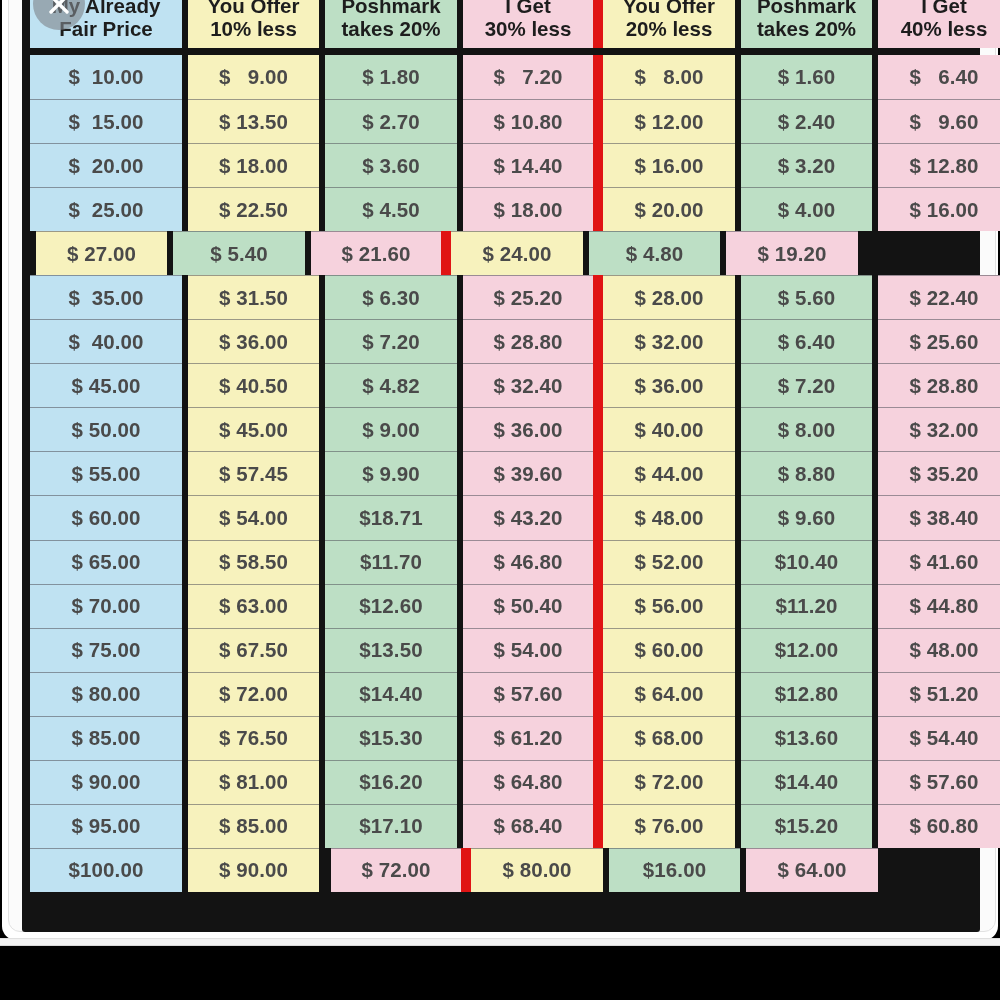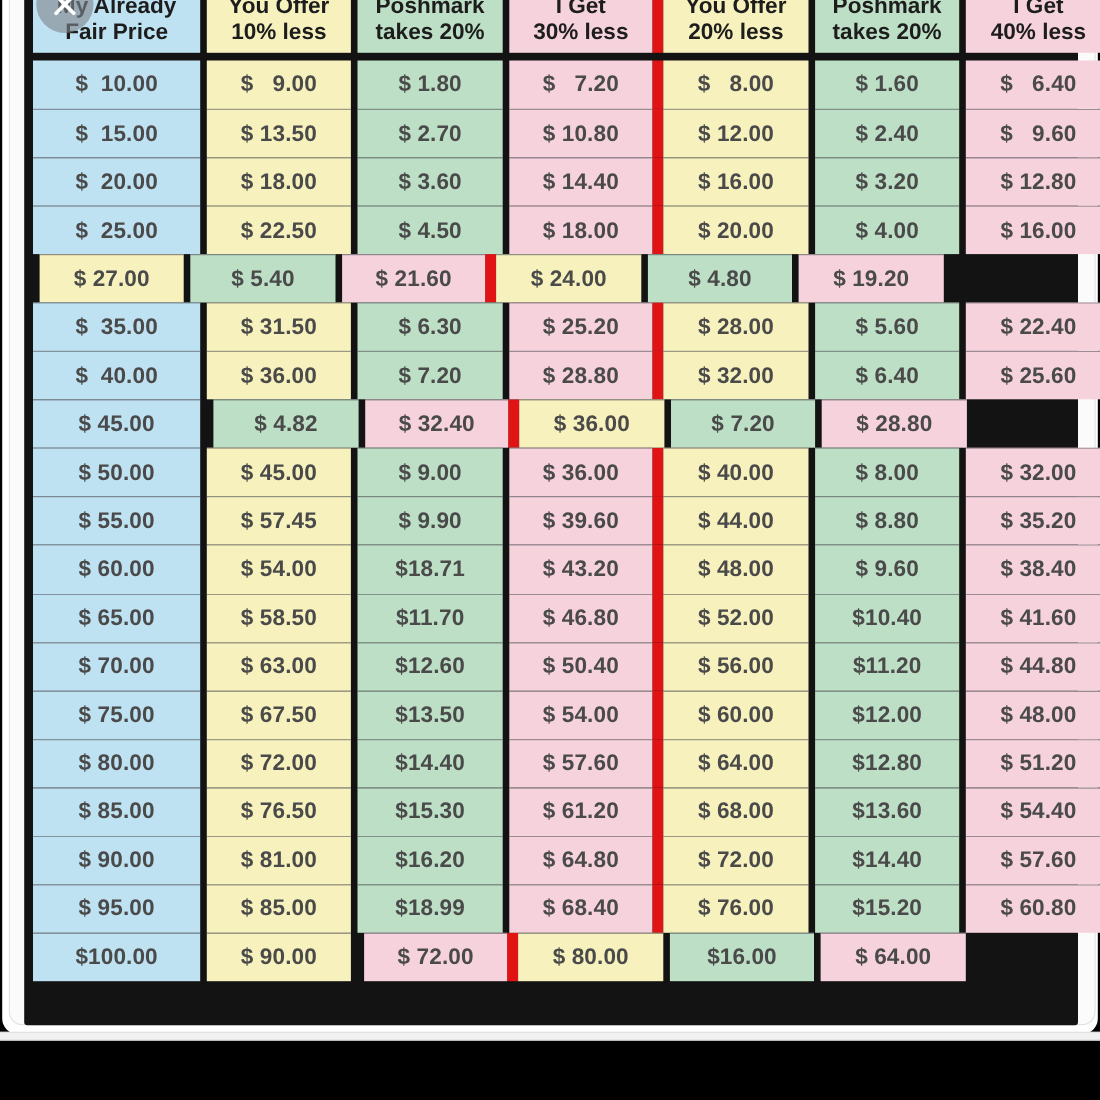--- a/index.html
+++ b/index.html
@@ -316,20 +316,21 @@
           <div class="gut-red" style="background: rgb(224, 20, 20);"></div>
           <div class="cell c5 yellow">$ 32.00</div>
           <div class="gut" style="background: rgb(19, 19, 19);"></div>
           <div class="cell c6 green">$ 6.40</div>
           <div class="gut" style="background: rgb(19, 19, 19);"></div>
           <div class="cell c7 pink">$ 25.60</div>
         </div>
         <div class="row">
           <div class="cell c1 blue">$ 45.00</div>
           <div class="gut" style="background: rgb(19, 19, 19);"></div>
+          <div class="cell c2 yellow">$ 40.50</div>
           <div class="gut" style="background: rgb(19, 19, 19);"></div>
           <div class="cell c3 green">$ 4.82</div>
           <div class="gut" style="background: rgb(19, 19, 19);"></div>
           <div class="cell c4 pink">$ 32.40</div>
           <div class="gut-red" style="background: rgb(224, 20, 20);"></div>
           <div class="cell c5 yellow">$ 36.00</div>
           <div class="gut" style="background: rgb(19, 19, 19);"></div>
           <div class="cell c6 green">$ 7.20</div>
           <div class="gut" style="background: rgb(19, 19, 19);"></div>
           <div class="cell c7 pink">$ 28.80</div>
@@ -467,21 +468,21 @@
           <div class="gut" style="background: rgb(19, 19, 19);"></div>
           <div class="cell c6 green">$14.40</div>
           <div class="gut" style="background: rgb(19, 19, 19);"></div>
           <div class="cell c7 pink">$ 57.60</div>
         </div>
         <div class="row">
           <div class="cell c1 blue">$ 95.00</div>
           <div class="gut" style="background: rgb(19, 19, 19);"></div>
           <div class="cell c2 yellow">$ 85.00</div>
           <div class="gut" style="background: rgb(19, 19, 19);"></div>
-          <div class="cell c3 green">$18.99</div>
+          <div class="cell c3 green">$17.10</div>
           <div class="gut" style="background: rgb(19, 19, 19);"></div>
           <div class="cell c4 pink">$ 68.40</div>
           <div class="gut-red" style="background: rgb(224, 20, 20);"></div>
           <div class="cell c5 yellow">$ 76.00</div>
           <div class="gut" style="background: rgb(19, 19, 19);"></div>
           <div class="cell c6 green">$15.20</div>
           <div class="gut" style="background: rgb(19, 19, 19);"></div>
           <div class="cell c7 pink">$ 60.80</div>
         </div>
         <div class="row">

